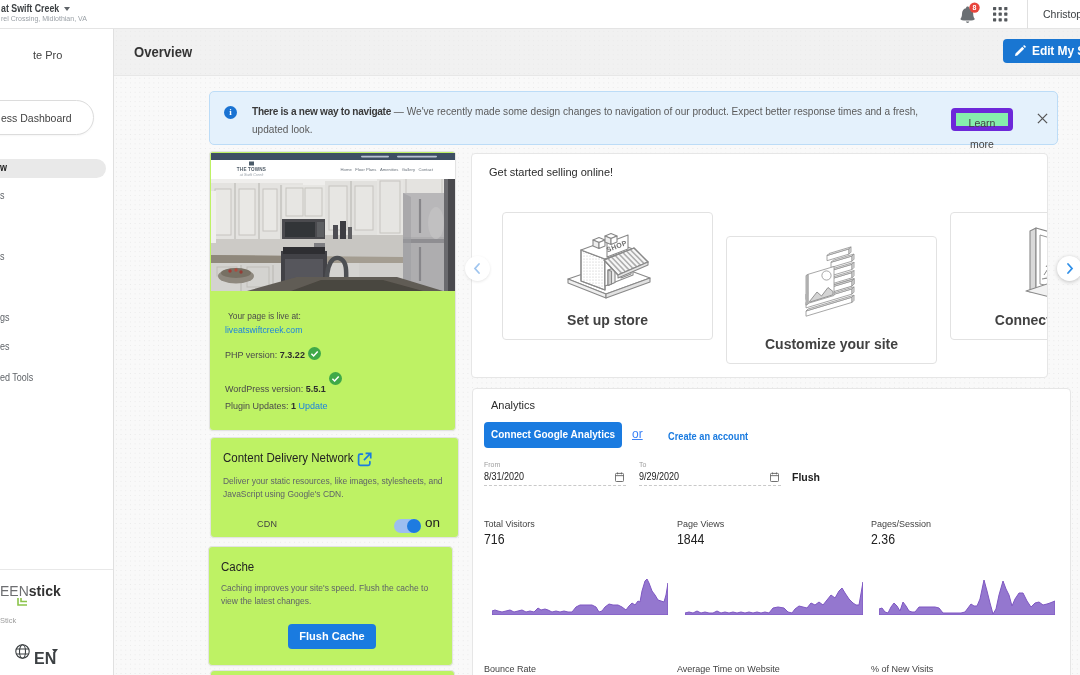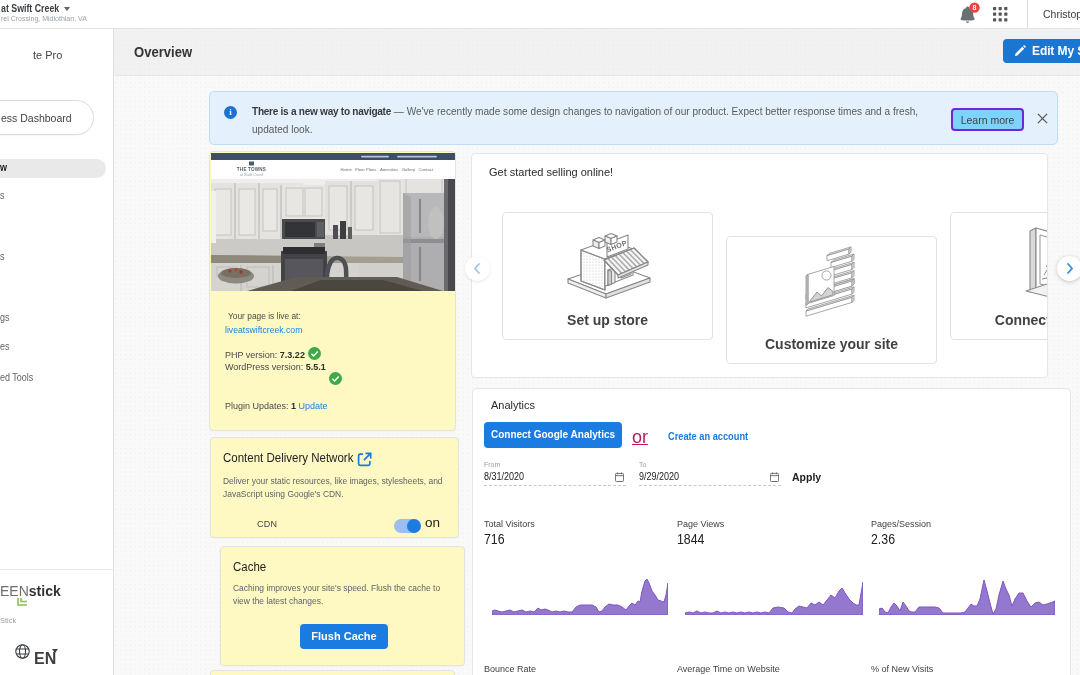--- a/index.html
+++ b/index.html
@@ -16,36 +16,36 @@
   #pagetitle { left:134px; top:44px; font-size:14.5px; font-weight:bold; color:#343434; transform:scaleX(0.9); transform-origin:0 0; }
   #editbtn { left:1003px; top:39px; width:110px; height:24px; background:#1976d2; border-radius:4px; color:#fff; font-size:12px; font-weight:bold; line-height:24px; }
   #editbtn svg { position:absolute; left:11px; top:6px; }
   #editbtn span { position:absolute; left:29px; letter-spacing:-0.1px; }
 
   
   #banner { left:209px; top:91px; width:849px; height:54px; background:#e4f1fc; border:1px solid #bcdcf7; border-radius:5px; }
   #banner .ico { position:absolute; left:14px; top:14px; width:13px; height:13px; border-radius:50%; background:#1a73d2; color:#fff; font-size:9px; font-weight:bold; text-align:center; line-height:13px; font-family:"Liberation Serif",serif; }
   #bannertext { position:absolute; left:42px; top:9.5px; width:780px; font-size:11px; line-height:18.5px; color:#5a5a5a; transform:scaleX(0.916); transform-origin:0 50%; white-space:nowrap; }
   #bannertext b { color:#3a3a3a; letter-spacing:-0.3px; }
-  #learnmore { position:absolute; left:741px; top:16px; width:73px; height:23px; background:#7dd3fc; border:2px solid #6d28d9; border-radius:4px; font-size:10.5px; font-weight:500; color:#424242; text-align:center; line-height:21px; }
+  #learnmore { position:absolute; left:741px; top:16px; width:62px; height:23px; background:#86efac; border:5px solid #6d28d9; border-radius:4px; font-size:10.5px; font-weight:500; color:#424242; text-align:center; line-height:21px; }
   #bclose { position:absolute; left:827px; top:21px; width:11px; height:11px; }
 
   
-  .card { background:#fef9c3; border:1px solid #e3e3e3; border-radius:4px; box-shadow:0 1px 2px rgba(0,0,0,.03); }
+  .card { background:#bef264; border:1px solid #e3e3e3; border-radius:4px; box-shadow:0 1px 2px rgba(0,0,0,.03); }
 
   
   #card1 { left:209px; top:151px; width:247px; height:280px; }
   #shot { position:absolute; left:1px; top:1px; width:244px; height:138px; }
   .c1t { position:absolute; font-size:9px; color:#4a4a4a; }
   .c1t b { color:#2d2d2d; }
   .blue { color:#1a82e2; }
   .green-check { position:absolute; width:13px; height:13px; }
 
   #card2 { left:210px; top:437px; width:249px; height:101px; }
-  #card3 { left:220px; top:546px; width:245px; height:120px; }
+  #card3 { left:208px; top:546px; width:245px; height:120px; }
   #card4 { left:210px; top:670px; width:245px; height:30px; }
   .ctitle { position:absolute; left:12px; font-size:12.5px; color:#232323; transform:scaleX(0.92); transform-origin:0 0; white-space:nowrap; }
   .cdesc { position:absolute; left:12px; font-size:9px; line-height:12.6px; color:#5f6368; transform:scaleX(0.94); transform-origin:0 0; width:238px; }
   #toggle { position:absolute; left:183px; top:81px; width:26px; height:14px; border-radius:7px; background:#9dbef0; }
   #toggle .knob { position:absolute; right:-1px; top:0; width:14px; height:14px; border-radius:50%; background:#1e7be0; }
   #ontxt { position:absolute; left:214px; top:77px; font-size:13.5px; color:#212121; }
   #cdnlbl { position:absolute; left:18px; top:81px; font-size:9px; color:#424242; letter-spacing:0.2px;margin-left:28px; }
   #flush { position:absolute; left:79px; top:77px; width:88px; height:25px; background:#1a7be0; border-radius:4px; color:#fff; font-size:11px; font-weight:bold; text-align:center; line-height:25px; }
 
   
@@ -57,21 +57,21 @@
   #scard2 { left:254px;margin-top:24px; }
   #scard3 { left:478px; }
   .circbtn { width:25px; height:25px; border-radius:50%; background:#fff; text-align:center; z-index:5; }
   #leftbtn  { left:465px; top:256px; box-shadow:0 1px 3px rgba(0,0,0,.10); }
   #rightbtn { left:1057px; top:256px; box-shadow:0 1px 4px rgba(0,0,0,.22); }
 
   
   #ana { left:472px; top:388px; width:599px; height:300px; background:#fff; border:1px solid #e6e6e6; border-radius:4px 4px 0 0; }
   #ana h3 { position:absolute; left:18px; top:10px; font-size:11px; font-weight:500; color:#2b2b2b; }
   #gabtn { position:absolute; left:11px; top:33px; width:138px; height:26px; background:#1a7be0; border-radius:4px; color:#fff; font-size:10px; font-weight:bold; text-align:center; line-height:26px; }
-  #ortxt { position:absolute; left:159px; top:38px; font-size:18px; font-weight:500; color:#be185d;text-decoration:underline; }
+  #ortxt { position:absolute; left:159px; top:38px; font-size:12px; font-weight:500; color:#3b82f6;text-decoration:underline; }
   #createacc { position:absolute; left:195px; top:41px; font-size:10.5px; font-weight:bold; color:#1a7be0; transform:scaleX(0.88); transform-origin:0 0; }
   .flabel { position:absolute; font-size:7px; color:#9e9e9e; }
   .fval { position:absolute; font-size:10px; color:#212121; transform:scaleX(0.9); transform-origin:0 0; }
   .funder { position:absolute; height:0; border-bottom:1px dashed #c9c9c9; }
   .calico { position:absolute; width:9px; height:10px; }
   #applytxt { position:absolute; left:319px; top:82px; font-size:10.5px; font-weight:bold; color:#212121; }
   .stlbl { position:absolute; font-size:9px; color:#424242; }
   .stval { position:absolute; font-size:14px; color:#212121; transform:scaleX(0.88); transform-origin:0 0; }
 
   
@@ -222,21 +222,21 @@
     <text x="40.5" y="22.5" font-size="3.8" fill="#9aa2aa" text-anchor="middle" font-style="italic">at Swift Creek</text>
     <text x="222" y="17.8" font-size="4.2" fill="#6a737c" text-anchor="end">Home&nbsp;&nbsp;&nbsp;Floor Plans&nbsp;&nbsp;&nbsp;Amenities&nbsp;&nbsp;&nbsp;Gallery&nbsp;&nbsp;&nbsp;Contact</text>
   </svg>
   <div class="c1t" style="left:18px; top:159px; transform:scaleX(0.93); transform-origin:0 0;">Your page is live at:</div>
   <div class="c1t blue" style="left:15px; top:172px; font-size:9.5px; transform:scaleX(0.91); transform-origin:0 0;">liveatswiftcreek.com</div>
   <div class="c1t" style="left:15px; top:198px;">PHP version: <b>7.3.22</b></div>
   <svg class="green-check" style="left:98px; top:195px;" viewBox="0 0 13 13">
       <circle cx="6.5" cy="6.5" r="6.5" fill="#3fa948"></circle>
       <path d="M3.4 6.8 L5.6 9 L9.7 4.5" stroke="#fff" stroke-width="1.5" fill="none"></path>
     </svg>
-  <div class="c1t" style="left:15px; top:210px;">WordPress version: <b>5.5.1</b></div>
+  <div class="c1t" style="left:15px; top:232px;">WordPress version: <b>5.5.1</b></div>
   <svg class="green-check" style="left:118.5px; top:220px;" viewBox="0 0 13 13">
       <circle cx="6.5" cy="6.5" r="6.5" fill="#3fa948"></circle>
       <path d="M3.4 6.8 L5.6 9 L9.7 4.5" stroke="#fff" stroke-width="1.5" fill="none"></path>
     </svg>
   <div class="c1t" style="left:15px; top:249px;">Plugin Updates: <b>1</b> <span class="blue">Update</span></div>
 </div>
 
 <div class="abs card" id="card2">
   <div class="ctitle" style="top:13px;">Content Delivery Network</div>
   <svg style="position:absolute; left:146px; top:14px;" width="15" height="15" viewBox="0 0 14 14">
@@ -387,21 +387,21 @@
       <path d="M0.5 4 H9.5 M2.8 0.5 V2.5 M7.2 0.5 V2.5" stroke="#616161" fill="none"></path>
     </svg>
   <div class="funder" style="left:11px; top:96px; width:142px;"></div>
   <div class="flabel" style="left:166px; top:72px;">To</div>
   <div class="fval" style="left:166px; top:82px;">9/29/2020</div>
   <svg class="calico" style="left:297px; top:83px;" viewBox="0 0 10 11">
       <rect x="0.5" y="1.5" width="9" height="9" rx="1" fill="none" stroke="#616161"></rect>
       <path d="M0.5 4 H9.5 M2.8 0.5 V2.5 M7.2 0.5 V2.5" stroke="#616161" fill="none"></path>
     </svg>
   <div class="funder" style="left:166px; top:96px; width:142px;"></div>
-  <div id="applytxt">Apply</div>
+  <div id="applytxt">Flush</div>
 
   <div class="stlbl" style="left:11px; top:130px;">Total Visitors</div>
   <div class="stval" style="left:11px; top:142px;">716</div>
   <div class="stlbl" style="left:204px; top:130px;">Page Views</div>
   <div class="stval" style="left:204px; top:142px;">1844</div>
   <div class="stlbl" style="left:398px; top:130px;">Pages/Session</div>
   <div class="stval" style="left:398px; top:142px;">2.36</div>
 
   <svg style="position:absolute; left:19px; top:180px;" width="176" height="46" viewBox="0 0 176 46" id="chart1">
       <path d="M0,46 L0,42 L3,41 L6,42 L10,43 L14,42 L18,41 L22,43 L26,42 L30,41 L34,43 L38,42 L42,43 L46,39 L49,41 L53,40 L56,41 L60,43 L64,42 L68,43 L72,42 L76,43 L80,43 L84,38 L88,36 L94,36 L100,36 L104,38 L107,43 L110,42 L113,38 L117,35 L121,36 L126,36 L130,38 L134,41 L137,37 L140,34 L143,36 L146,32 L148,33 L150,22 L153,12 L155,10 L157,14 L160,22 L163,26 L166,31 L169,32 L172,33 L174,26 L176,14 L176,46 Z" fill="#9477cf" stroke="#7e57c2" stroke-width="1"></path>

